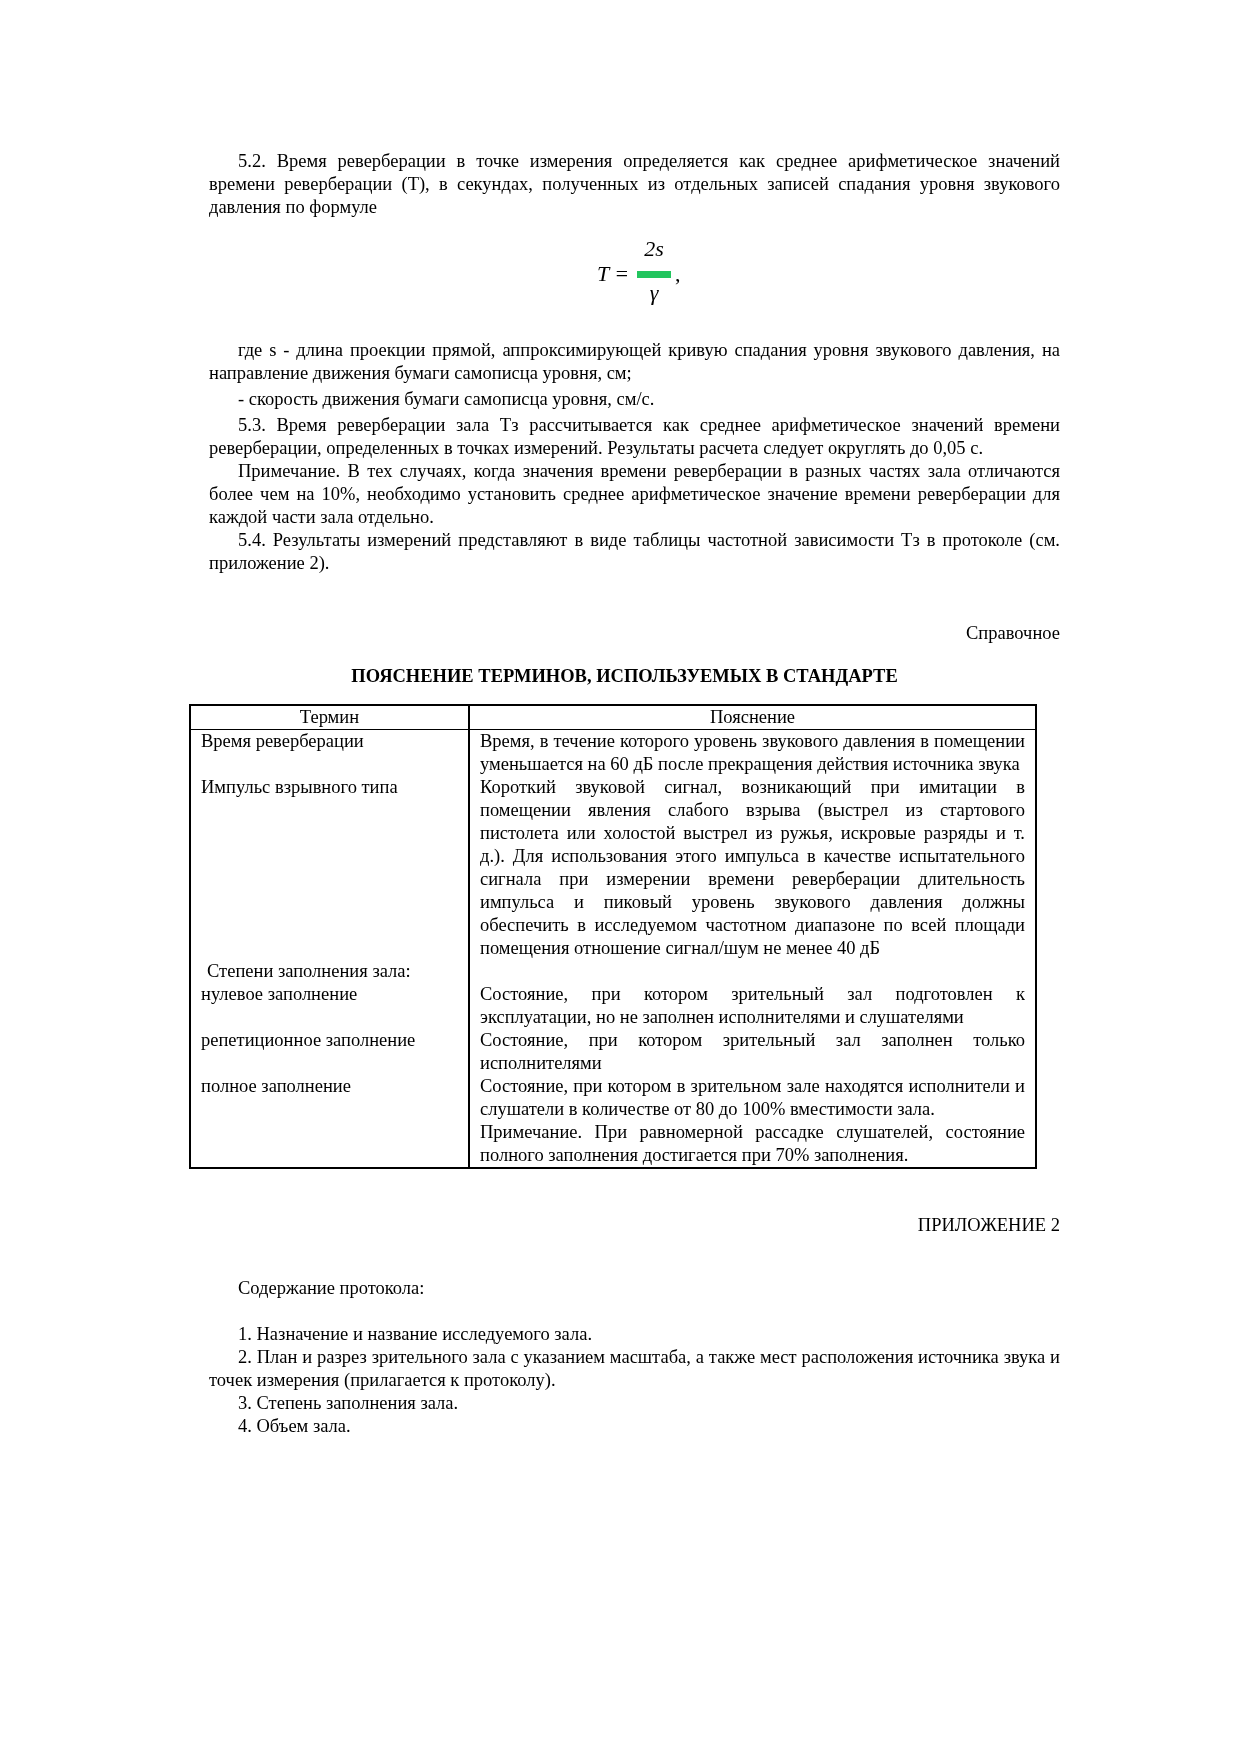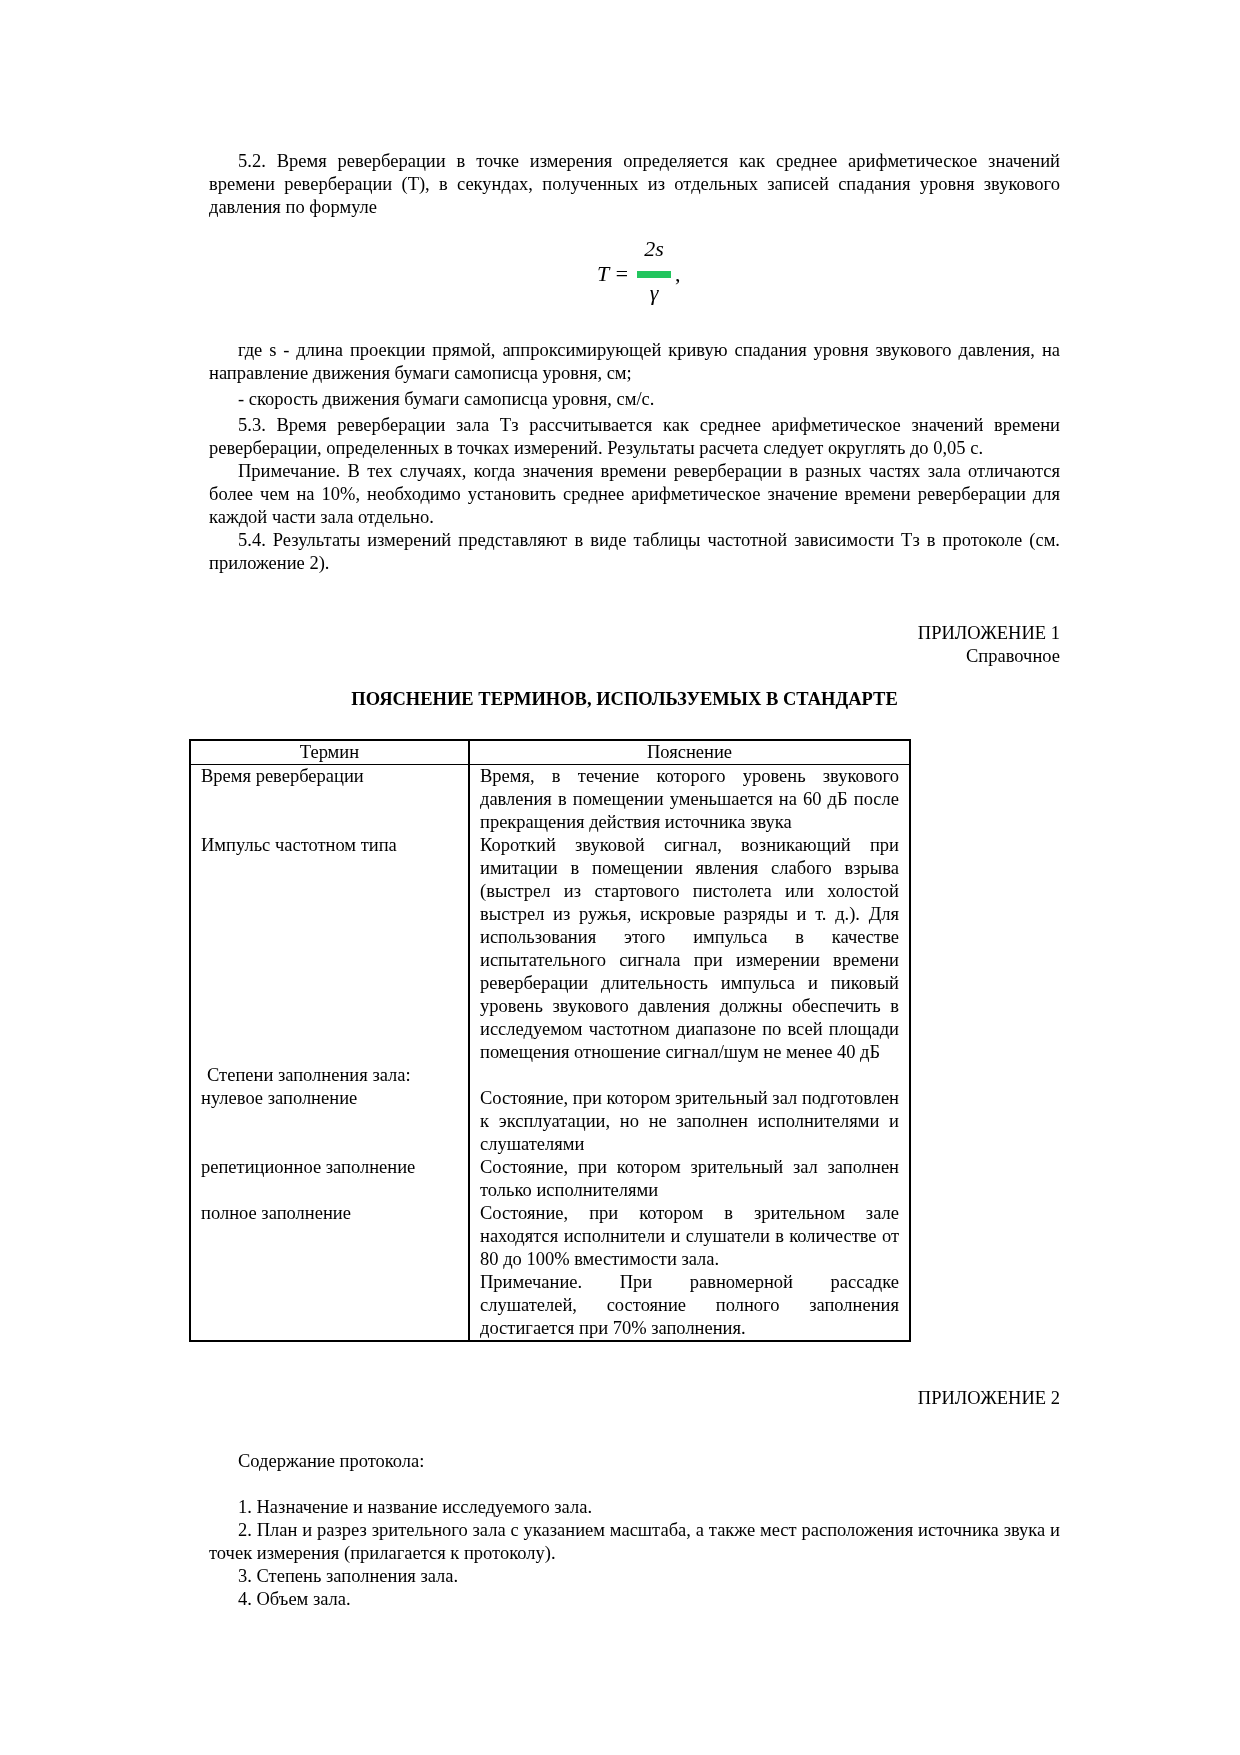--- a/index.html
+++ b/index.html
@@ -10,21 +10,21 @@
   .ind { text-indent: 29px; margin-left: 20px; }
   .formula { position: relative; height: 80px; margin: 16px 0 24px 0; font-style: italic; font-size: 22px; }
   .formula .lhs { position: absolute; left: 408px; top: 26px; }
   .formula .frac { position: absolute; left: 448px; top: 0; width: 34px; text-align: center; }
   .formula .num { display: block; border-bottom: 7px solid #22c55e; line-height: 28px; padding-bottom: 8px; }
   .formula .den { display: block; line-height: 30px; }
   .formula .comma { position: absolute; left: 486px; top: 26px; font-style: normal; }
   .right { text-align: right; }
   .it { }
   .title { text-align: center; font-weight: bold; margin: 0; line-height: 23px; }
-  table { border-collapse: collapse; width: 722px; margin-top: 28px; }
+  table { border-collapse: collapse; width: 848px; margin-top: 16px; }
   td, th { border-left: 2px solid #000; border-right: 2px solid #000; vertical-align: top;
            padding: 0 10px; line-height: 23px; font-weight: normal; font-size: 18.5px; }
   th { border-top: 2px solid #000; border-bottom: 1px solid #000; text-align: center; }
   td.term { width: 251px; text-align: left; }
   td.expl { text-align: justify; }
   tr.last td { border-bottom: 2px solid #000; }
 </style>
 </head>
 <body>
 
@@ -41,37 +41,36 @@
     <span class="comma">,</span>
   </div>
 
   <p class="ind" style="margin-bottom:3px;">где s - длина проекции прямой, аппроксимирующей кривую спадания уровня звукового давления, на направление движения бумаги самописца уровня, см;</p>
   <p class="ind" style="margin-bottom:3px;"> - скорость движения бумаги самописца уровня, см/с.</p>
   <p class="ind">5.3. Время реверберации зала Tз рассчитывается как среднее арифметическое значений времени реверберации, определенных в точках измерений. Результаты расчета следует округлять до 0,05 с.</p>
   <p class="ind">Примечание. В тех случаях, когда значения времени реверберации в разных частях зала отличаются более чем на 10%, необходимо установить среднее арифметическое значение времени реверберации для каждой части зала отдельно.</p>
   <p class="ind">5.4. Результаты измерений представляют в виде таблицы частотной зависимости Tз в протоколе (см. приложение 2).</p>
 
   <div style="height:47px;"></div>
-  <p class="right">ПРИЛОЖЕНИЕ 1</p>
   <p class="right it">Справочное</p>
   <div style="height:20px;"></div>
   <p class="title">ПОЯСНЕНИЕ ТЕРМИНОВ, ИСПОЛЬЗУЕМЫХ В СТАНДАРТЕ</p>
 
   <table>
     <tbody>
         <tr>
       <th>Термин</th>
       <th>Пояснение</th>
     </tr>
     <tr>
       <td class="term">Время реверберации</td>
       <td class="expl">Время, в течение которого уровень звукового давления в помещении уменьшается на 60 дБ после прекращения действия источника звука</td>
     </tr>
     <tr>
-      <td class="term">Импульс частотном типа</td>
+      <td class="term">Импульс взрывного типа</td>
       <td class="expl">Короткий звуковой сигнал, возникающий при имитации в помещении явления слабого взрыва (выстрел из стартового пистолета или холостой выстрел из ружья, искровые разряды и т. д.). Для использования этого импульса в качестве испытательного сигнала при измерении времени реверберации длительность импульса и пиковый уровень звукового давления должны обеспечить в исследуемом частотном диапазоне по всей площади помещения отношение сигнал/шум не менее 40 дБ</td>
     </tr>
     <tr>
       <td class="term" style="padding-left:16px;">Степени заполнения зала:</td>
       <td class="expl"></td>
     </tr>
     <tr>
       <td class="term">нулевое заполнение</td>
       <td class="expl">Состояние, при котором зрительный зал подготовлен к эксплуатации, но не заполнен исполнителями и слушателями</td>
     </tr>

